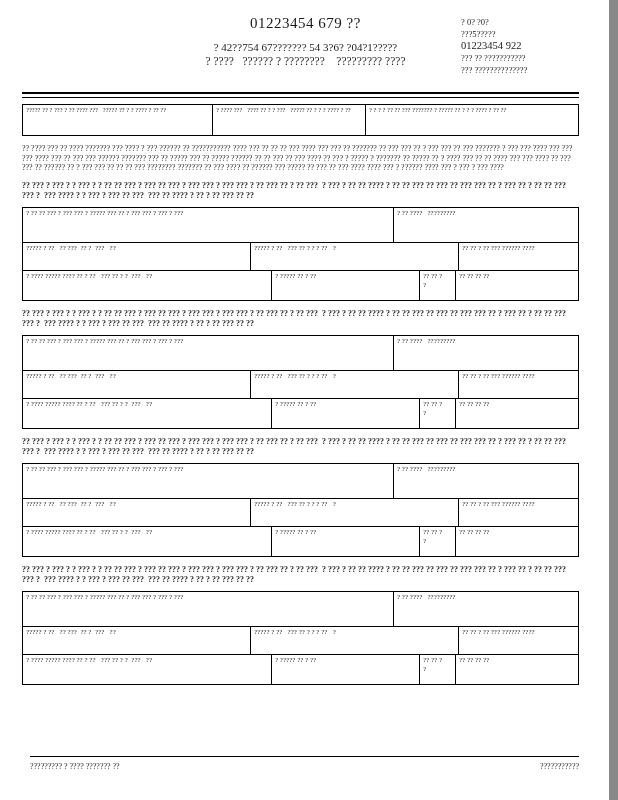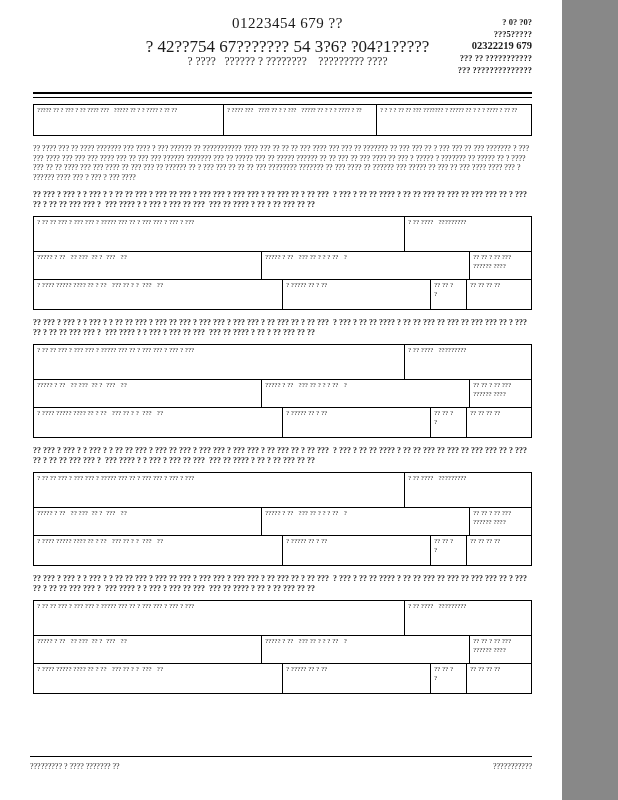--- a/index.html
+++ b/index.html
@@ -1,37 +1,37 @@
 <!DOCTYPE html>
 <html><head>
 <meta charset="utf-8">
 <style>
   html,body { margin:0; padding:0; background:#888; }
   .page {
     position:relative;
-    width:562px; height:800px;
+    width:609px; height:800px;
     background:#ffffff;
     font-family:"Liberation Serif","DejaVu Serif",serif;
     color:#1a1a1a;
     box-sizing:border-box;
-    padding:14px 30px 0 33px;
+    padding:14px 30px 0 22px;
     overflow:hidden;
   }
   .t { white-space:pre-wrap; }
 
   
   .header { position:relative; height:78px; }
   .title-block { text-align:center; padding:0 60px 0 70px; }
   .title-l1 { font-size:15px; line-height:18px; letter-spacing:0.5px; }
   .title-l2 { font-size:13px; line-height:17px; }
-  .title-l3 { font-size:17px; line-height:14px; margin-top:8px; }
+  .title-l3 { font-size:11px; line-height:14px; margin-top:8px; }
   .title-l4 { font-size:11.5px; line-height:14px; }
   .stamp {
     position:absolute; top:2px; right:0; width:118px;
-    text-align:right; font-size:8.5px; line-height:12px;font-weight:bold;
+    text-align:left; font-size:8.5px; line-height:12px;
   }
   .stamp .num { font-size:10.5px; }
 
   .double-rule {
     border-top:2.5px solid #000;
     border-bottom:1.5px solid #000;
     height:3px;
   }
 
   
@@ -71,21 +71,21 @@
 
   <div class="header">
     <div class="title-block">
       <div class="title-l1 t">01223454 679 ??</div>
       <div class="title-l3 t">? 42??754 67??????? 54 3?6? ?04?1?????</div>
       <div class="title-l4 t">? ????   ?????? ? ????????    ????????? ????</div>
     </div>
     <div class="stamp">
       <div class="t">? 0? ?0?</div>
       <div class="t">???5?????</div>
-      <div class="t num">02322219 679</div>
+      <div class="t num">01223454 922</div>
       <div class="t">??? ?? ???????????</div>
       <div class="t">??? ??????????????</div>
     </div>
   </div>
 
   <div class="double-rule"></div>
 
   <div class="boxes">
     <div class="box box1 t">????? ?? ? ??? ? ?? ???? ???   ????? ?? ? ? ???? ? ?? ??</div>
     <div class="box box2 t">? ???? ???   ???? ?? ? ? ???   ????? ?? ? ? ? ???? ? ??</div>

